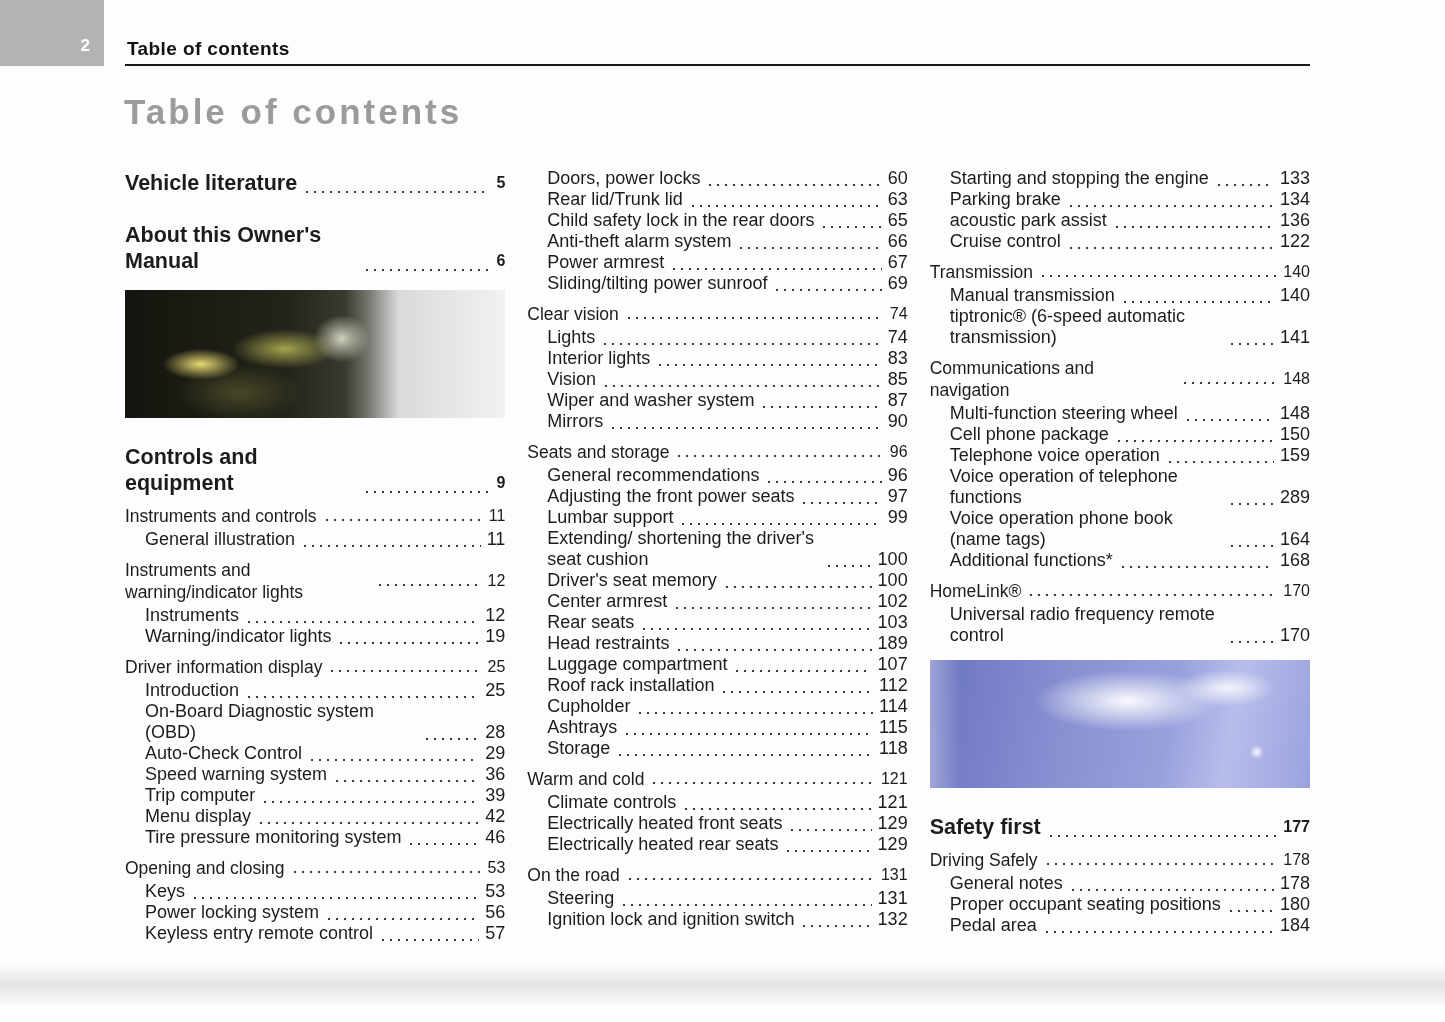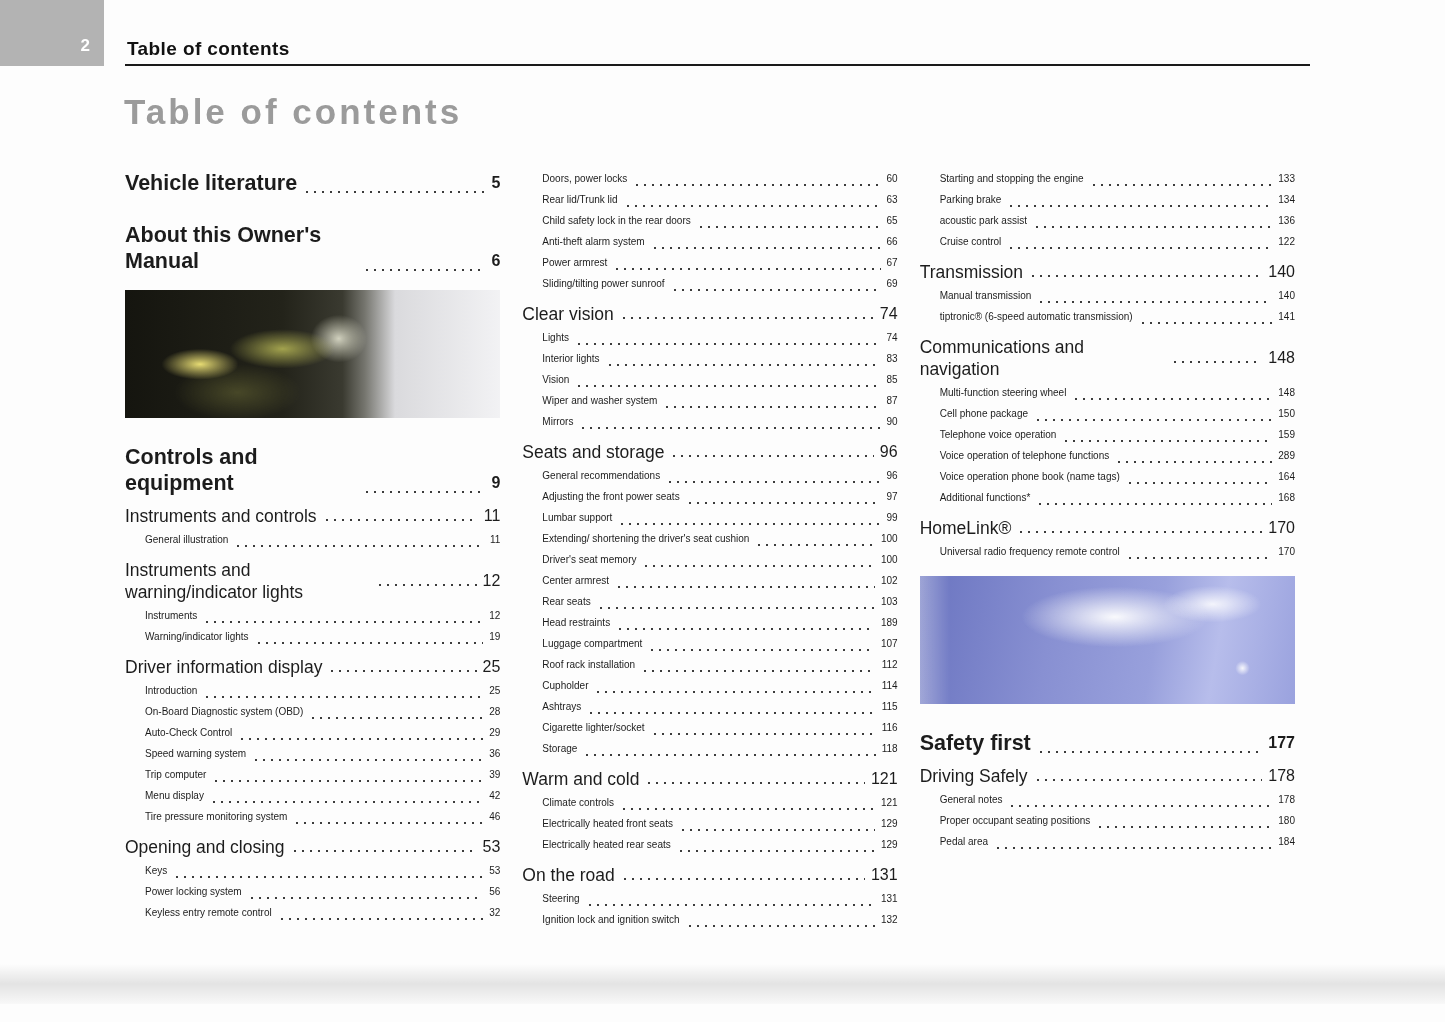--- a/index.html
+++ b/index.html
@@ -35,38 +35,38 @@
     height:2px; background:#1a1a1a;
   }
   .big-title {
     position:absolute; left:124px; top:92px; margin:0;
     font-size:35px; font-weight:bold; letter-spacing:3px;
     color:#9b9b9b;
     text-shadow:0 1px 0 #ffffff;
   }
   
   .columns {
-    position:absolute; left:125px; right:150px; top:168px;
+    position:absolute; left:125px; right:135px; top:168px;
     display:flex; gap:22px;
   }
   .col { flex:1 1 0; min-width:0; }
 
   .row { display:flex; align-items:flex-end; }
   .row .label  { flex:0 1 auto; }
   .row .leader {
     flex:1 1 10px; min-width:10px; height:14px;
     margin:0 6px 2px 6px;
     background-image:radial-gradient(circle, #3c3c3c 1.2px, transparent 1.5px);
     background-size:8px 4px;
     background-repeat:repeat-x;
     background-position:left bottom;
   }
   .row .pagenum { flex:0 0 auto; white-space:nowrap; }
 
-  .row.item { font-size:10px; line-height:21px; padding-left:20px; }
+  .row.item { font-size:18px; line-height:21px; padding-left:20px; }
   .row.item .label { max-width:272px; }
 
   .row.section { font-size:17.5px; line-height:22px; margin-top:9px; margin-bottom:2px;align-items:center; }
   .row.section .label { max-width:245px; }
   .row.section .pagenum, .row.h1 .pagenum { font-size:16px; }
 
   .row.h1 { font-size:21.5px; font-weight:bold; line-height:26px; margin-top:26px; margin-bottom:6px; }
   .row.h1 .label { max-width:232px; }
   .row.h1 .pagenum { font-weight:600; }
   .col .row.h1:first-child { margin-top:2px; }
@@ -204,21 +204,21 @@
     <span class="pagenum">53</span>
   </div>
         <div class="row item">
     <span class="label">Power locking system</span>
     <span class="leader"></span>
     <span class="pagenum">56</span>
   </div>
         <div class="row item">
     <span class="label">Keyless entry remote control</span>
     <span class="leader"></span>
-    <span class="pagenum">32</span>
+    <span class="pagenum">57</span>
   </div>
       </div>
     <div class="col">
         <div class="row item">
     <span class="label">Doors, power locks</span>
     <span class="leader"></span>
     <span class="pagenum">60</span>
   </div>
         <div class="row item">
     <span class="label">Rear lid/Trunk lid</span>
@@ -332,25 +332,20 @@
   </div>
         <div class="row item">
     <span class="label">Cupholder</span>
     <span class="leader"></span>
     <span class="pagenum">114</span>
   </div>
         <div class="row item">
     <span class="label">Ashtrays</span>
     <span class="leader"></span>
     <span class="pagenum">115</span>
-  </div>
-        <div class="row item">
-    <span class="label">Cigarette lighter/socket</span>
-    <span class="leader"></span>
-    <span class="pagenum">116</span>
   </div>
         <div class="row item">
     <span class="label">Storage</span>
     <span class="leader"></span>
     <span class="pagenum">118</span>
   </div>
         <div class="row section">
     <span class="label">Warm and cold</span>
     <span class="leader"></span>
     <span class="pagenum">121</span>

